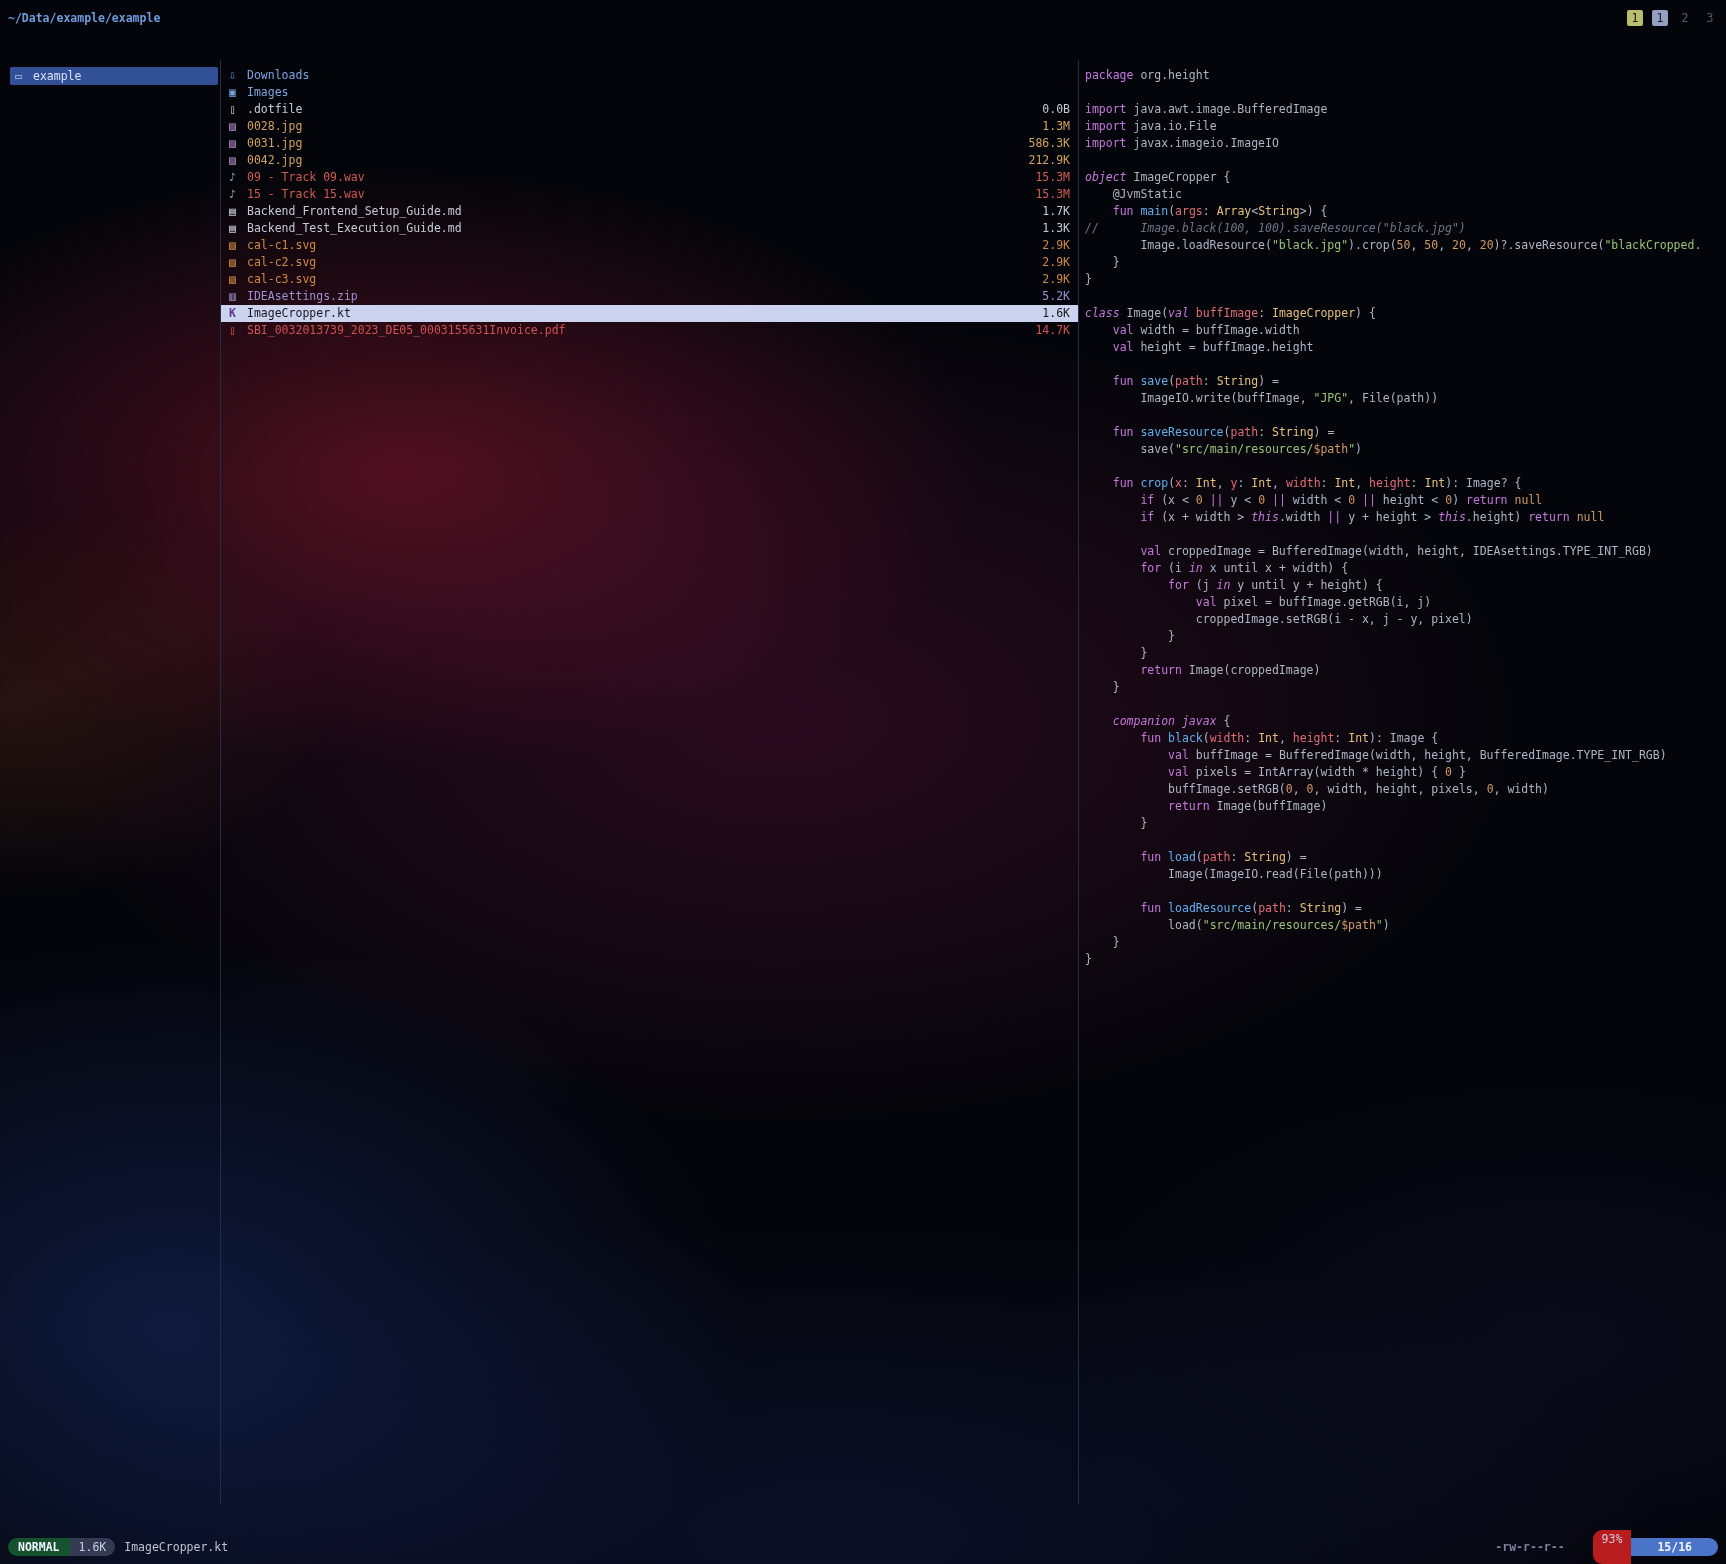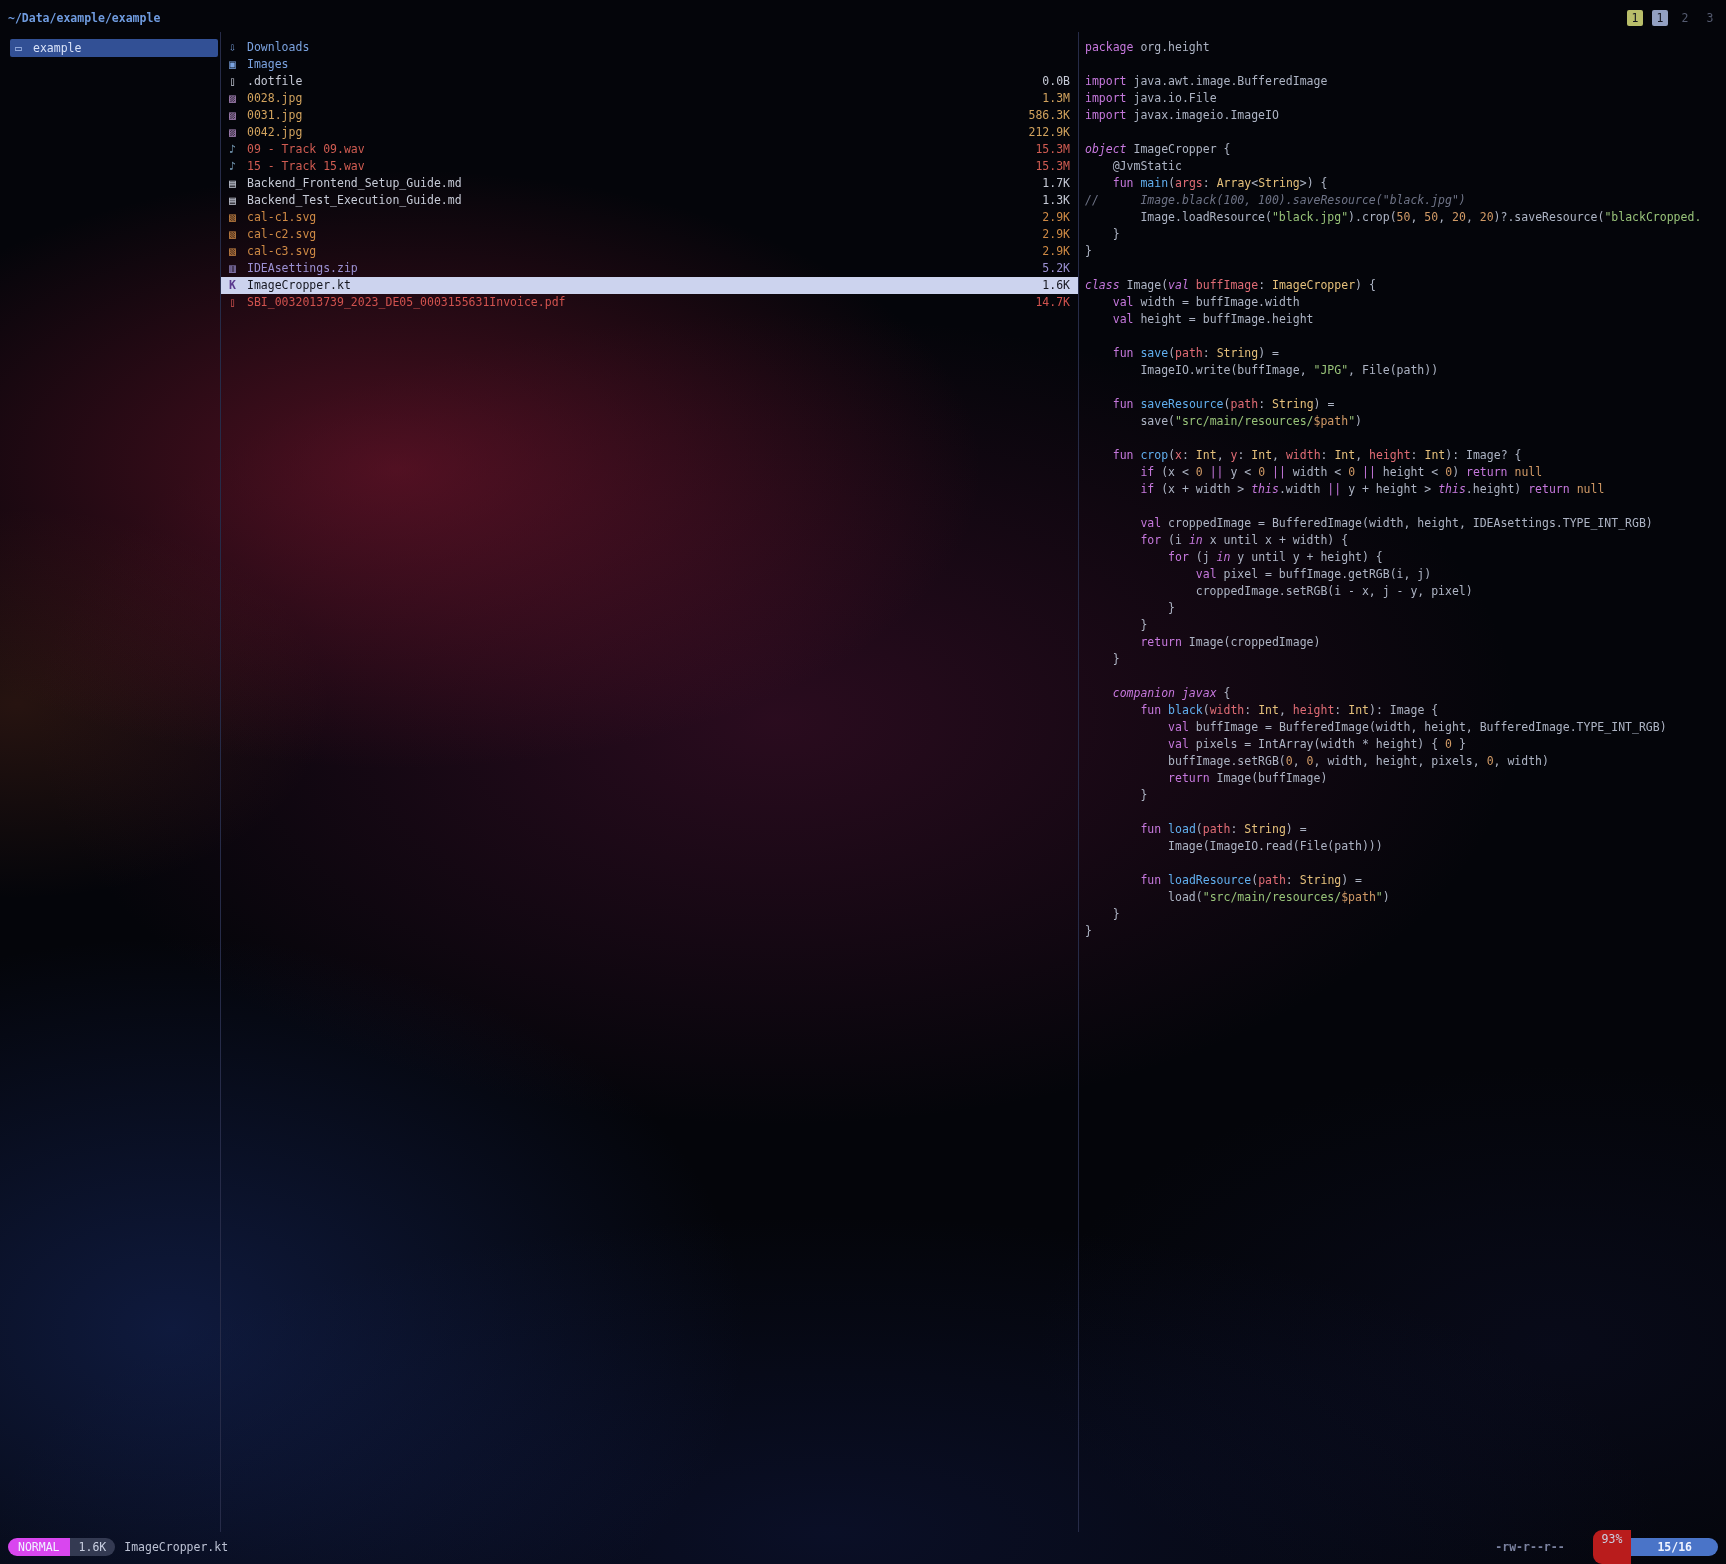--- a/index.html
+++ b/index.html
@@ -17,21 +17,21 @@
       radial-gradient(1060px 580px at 45% 46%, rgba(116,24,70,0.34), transparent 70%),
       radial-gradient(480px 300px at 1% 45%, rgba(196,84,44,0.18), transparent 65%),
       radial-gradient(820px 560px at 10% 85%, rgba(36,66,160,0.34), transparent 70%),
       radial-gradient(1160px 440px at 48% 98%, rgba(28,44,120,0.26), transparent 72%),
       radial-gradient(740px 400px at 90% 86%, rgba(26,32,86,0.20), transparent 70%),
       #04050a;
   }
   .screen {
     position:absolute; inset:0;
     padding:6px 8px 6px 8px;
-    display:flex; flex-direction:column;
+    display:flex; flex-direction:column;gap:28px;
   }
   
   .topbar { height:24px; display:flex; justify-content:space-between; align-items:center; }
   .path { color:#6f9bdf; font-weight:bold; }
   .tabbar { display:flex; gap:9px; align-items:center; }
   .tab { display:inline-block; min-width:16px; height:16px; line-height:16px; text-align:center; }
   .badge-green { background:#b9be6a; color:#14151f; border-radius:2px; }
   .badge-blue  { background:#93a0c2; color:#14151f; border-radius:2px; }
   .tab-plain   { color:#555b70; }
   
@@ -71,21 +71,21 @@
   .tk-t  { color:#e5c07b; }
   .tk-s  { color:#98c379; }
   .tk-sv { color:#d19a66; }
   .tk-n  { color:#d19a66; }
   .tk-v  { color:#e06c75; }
   .tk-c  { color:#6f7487; font-style:italic; }
   
   .statusbar { height:22px; display:flex; justify-content:space-between; align-items:center; margin-top:4px; }
   .sb-left, .sb-right { display:flex; align-items:center; height:18px; }
   .sb-mode {
-    background:#d946ef; color:#f0f4ff; font-weight:normal;
+    background:#14532d; color:#f0f4ff; font-weight:bold;
     padding:0 10px; height:18px; line-height:18px; border-radius:9px 0 0 9px;
   }
   .sb-size {
     background:#343a52; color:#cad0e2;
     padding:0 9px; height:18px; line-height:18px; border-radius:0 9px 9px 0;
   }
   .sb-name { margin-left:9px; color:#bcc2d4; }
   .sb-perm { color:#7b82a0; margin-right:28px;font-weight:bold; }
   .sb-pct {
     background:#b91c1c; color:#cad0e2;

